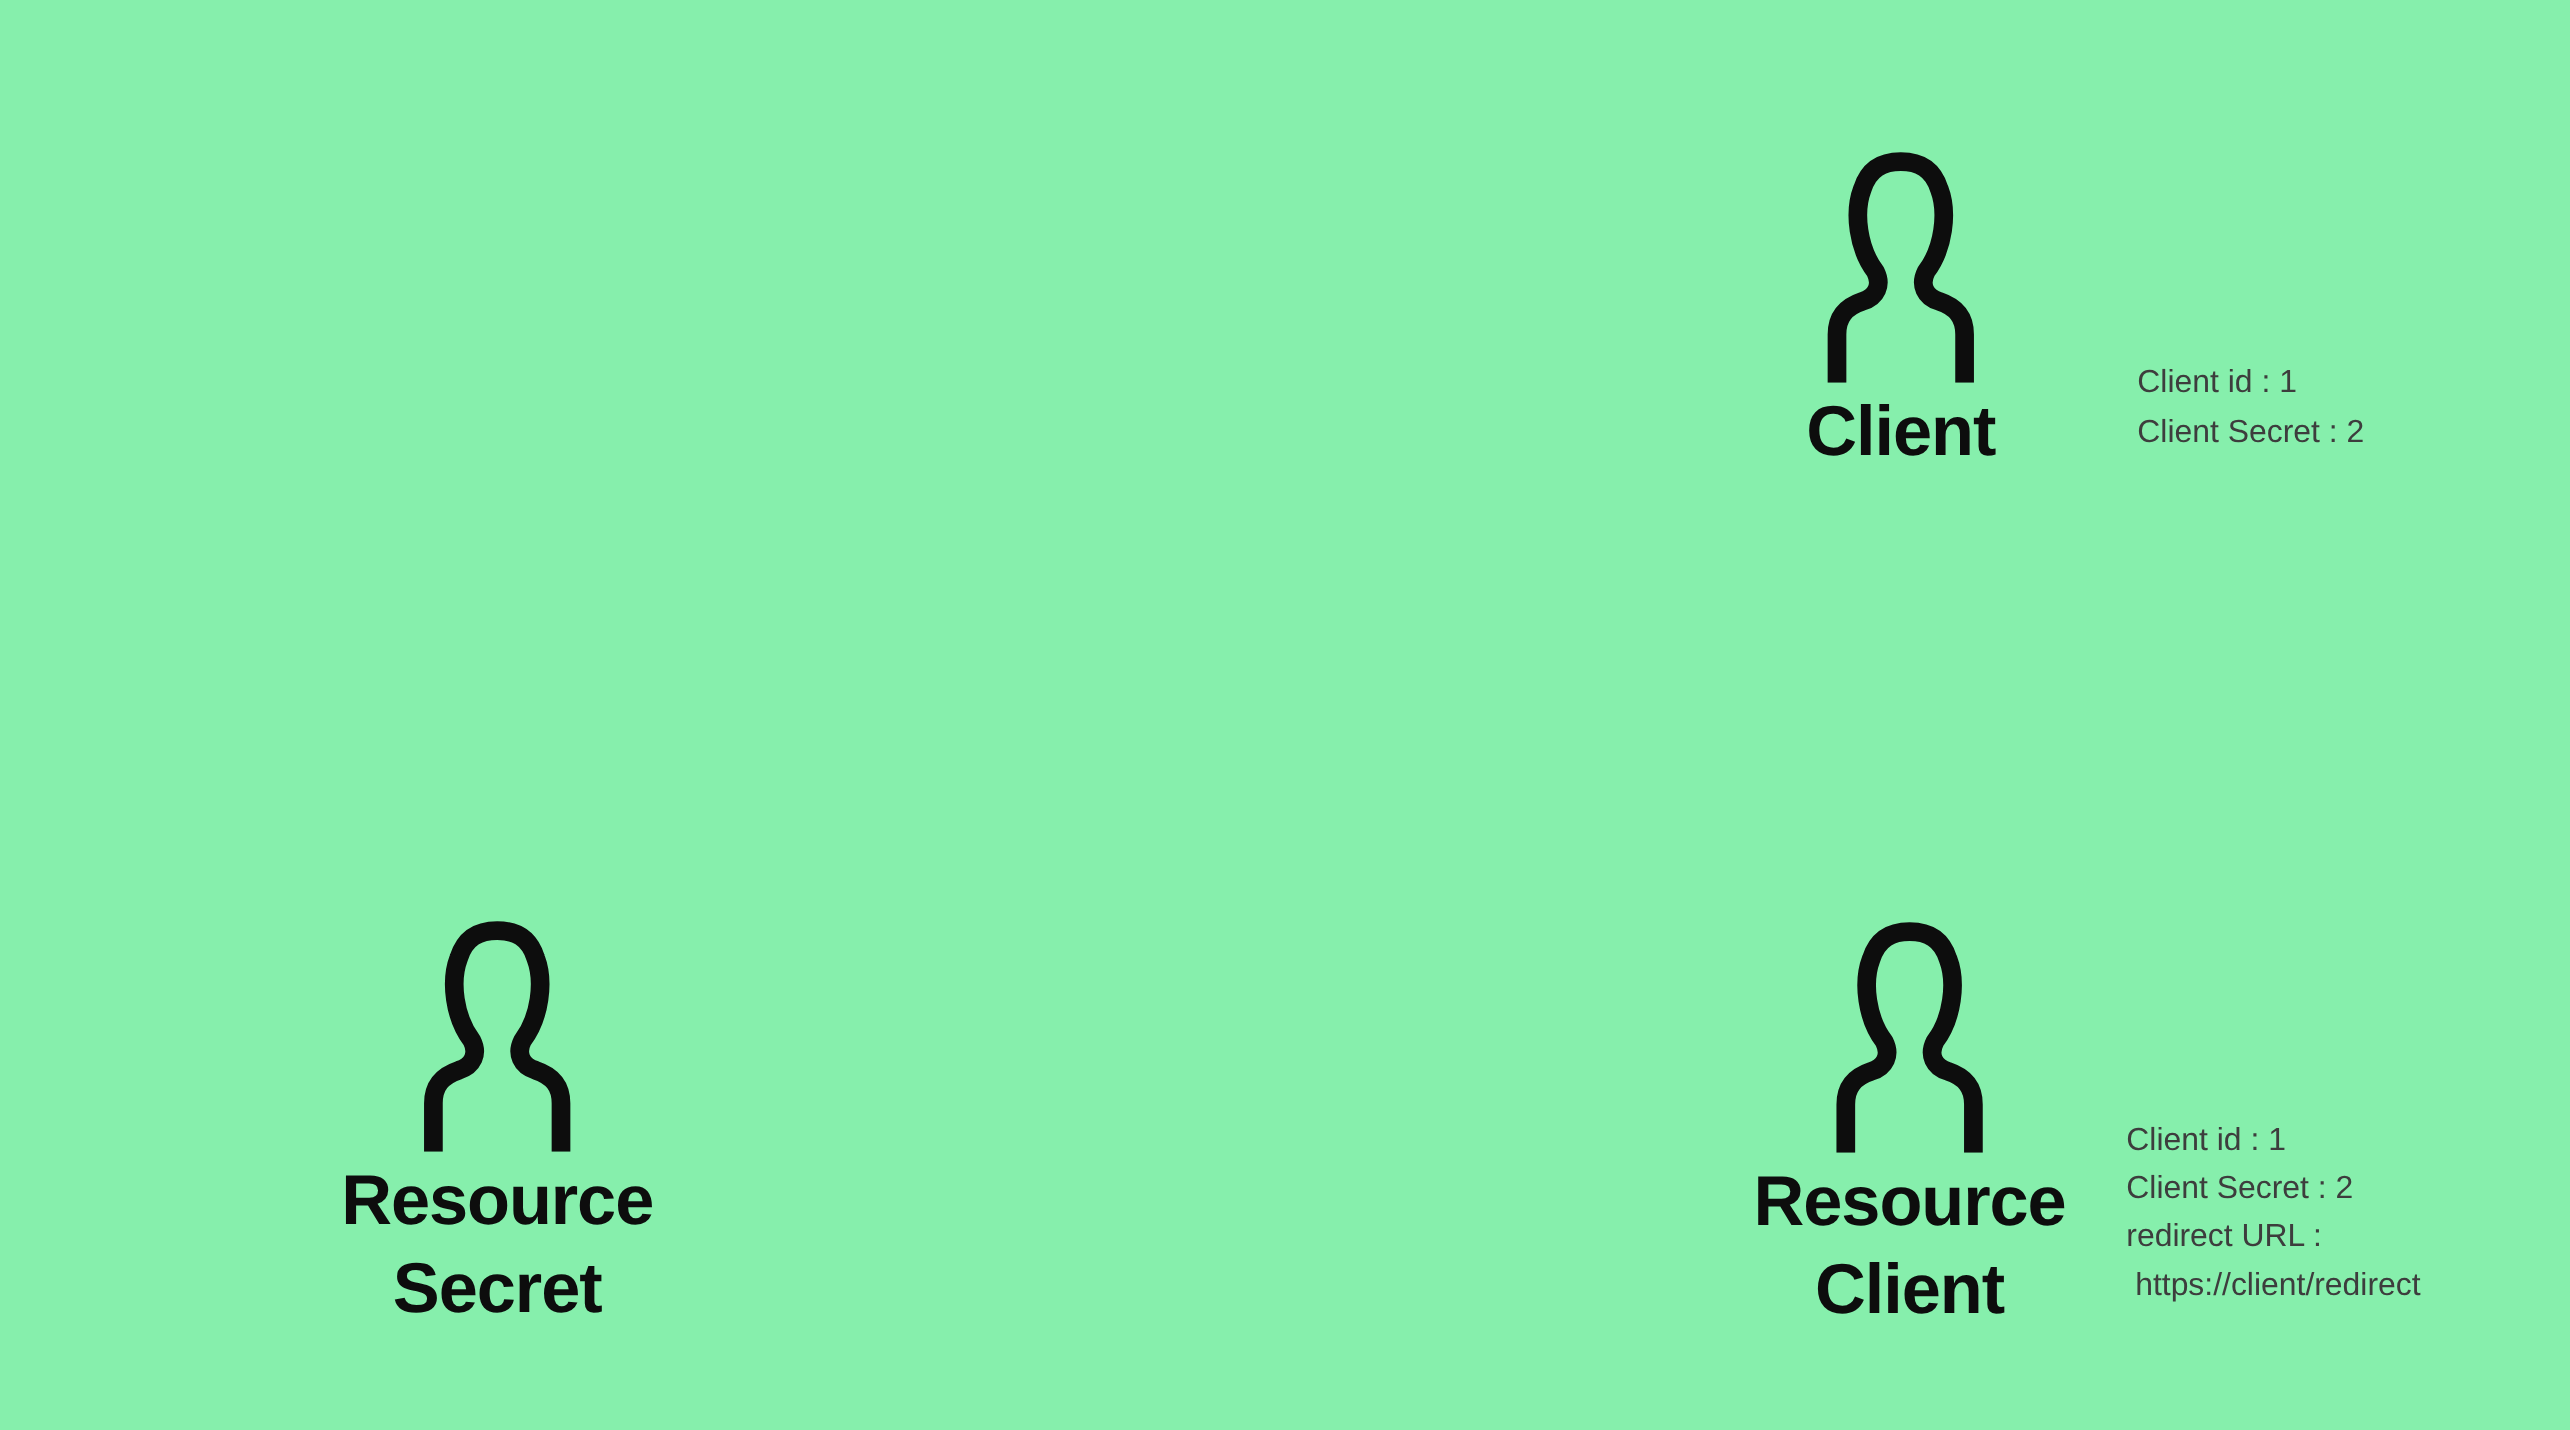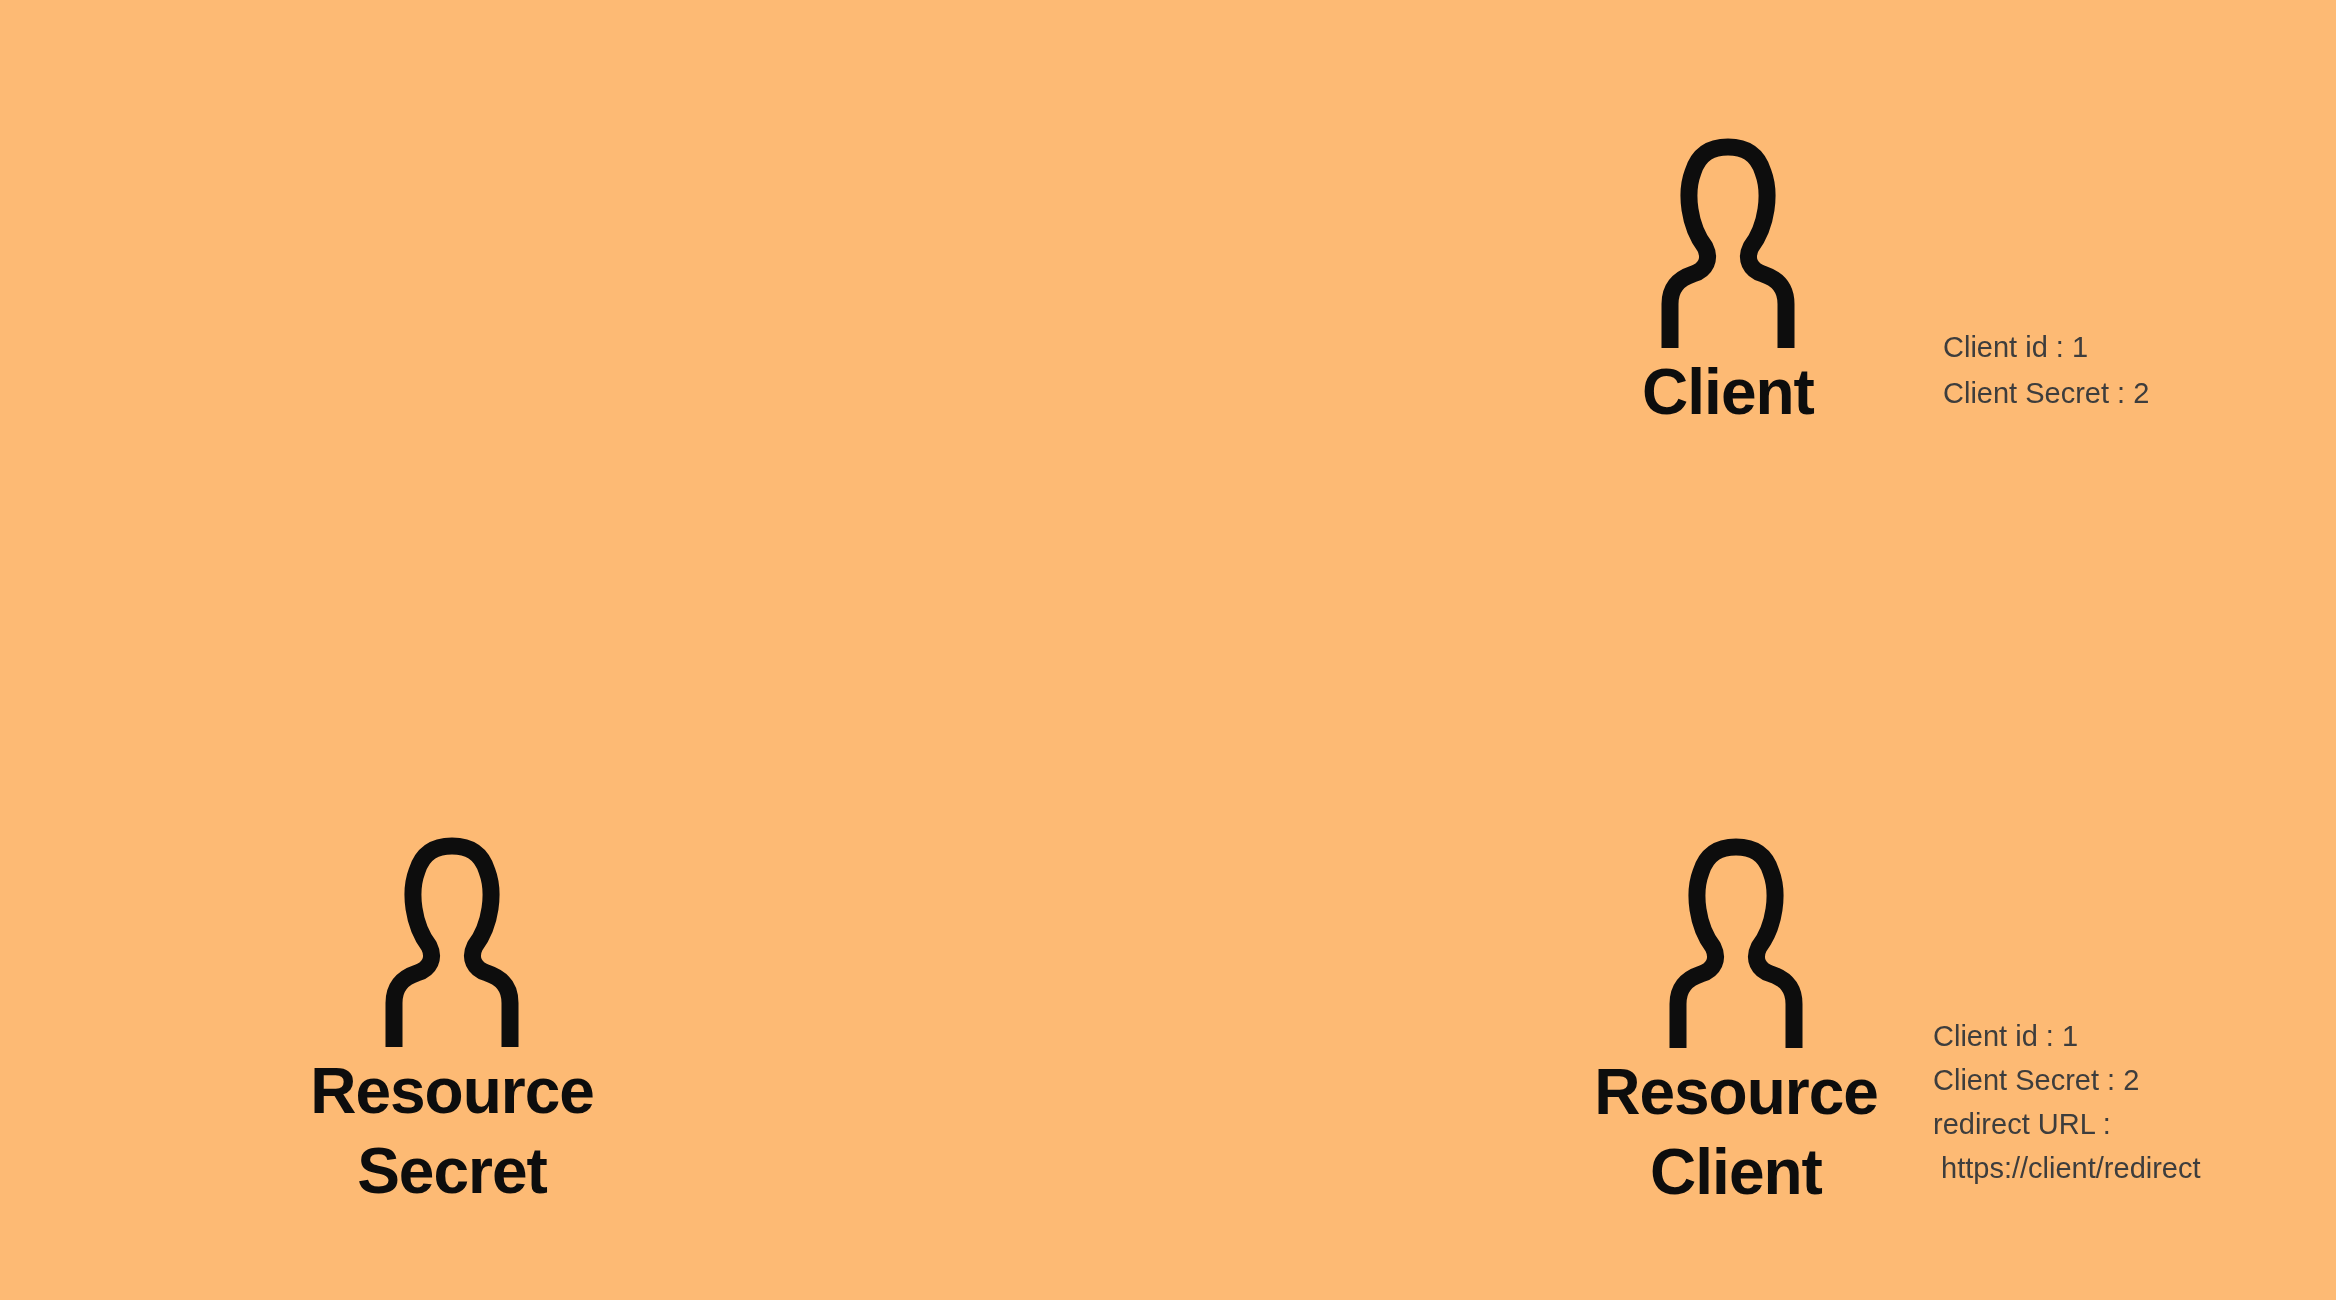--- a/index.html
+++ b/index.html
@@ -4,21 +4,21 @@
 <style>
   html, body {
     margin: 0;
     padding: 0;
     background: #ffffff;
   }
   #canvas {
     position: relative;
     width: 2336px;
     height: 1300px;
-    background: #fdba74;
+    background: #86efac;
     overflow: hidden;
     font-family: "Liberation Sans", sans-serif;
   }
   .entity {
     position: absolute;
     width: 400px;
     display: flex;
     flex-direction: column;
     align-items: center;
   }

